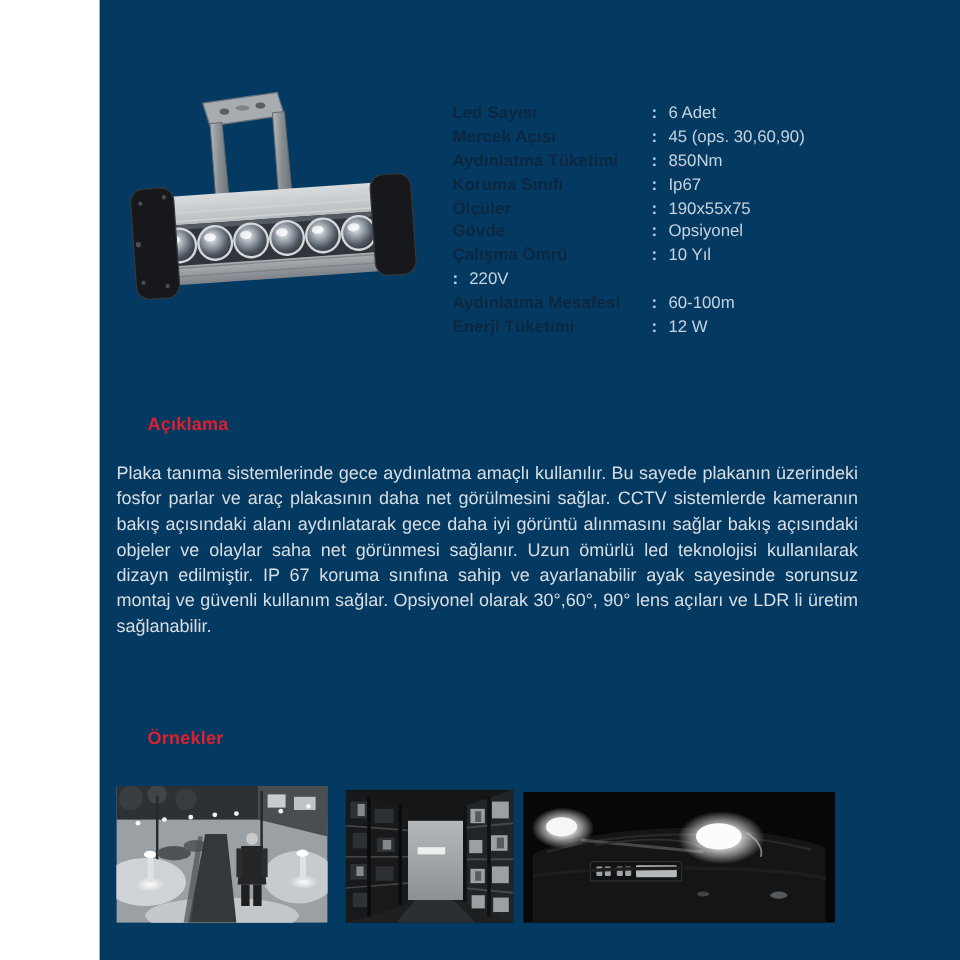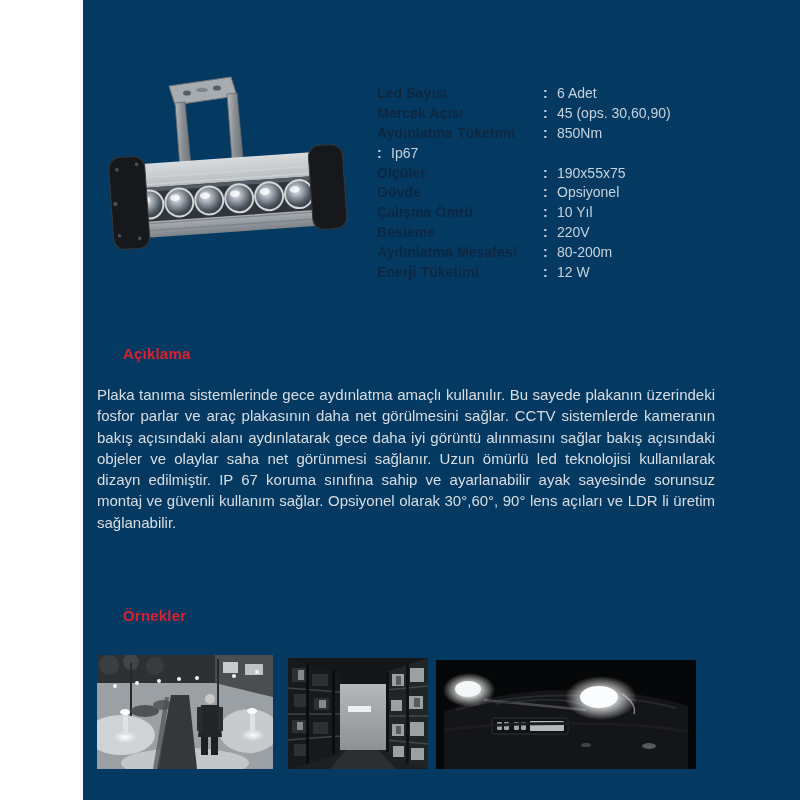--- a/index.html
+++ b/index.html
@@ -176,20 +176,21 @@
     <span class="spec-value">45 (ops. 30,60,90)</span>
   </div>
 
   <div class="spec-row">
     <span class="spec-label">Aydınlatma Tüketimi</span>
     <span class="spec-sep">:</span>
     <span class="spec-value">850Nm</span>
   </div>
 
   <div class="spec-row">
+    <span class="spec-label">Koruma Sınıfı</span>
     <span class="spec-sep">:</span>
     <span class="spec-value">Ip67</span>
   </div>
 
   <div class="spec-row">
     <span class="spec-label">Ölçüler</span>
     <span class="spec-sep">:</span>
     <span class="spec-value">190x55x75</span>
   </div>
 
@@ -199,29 +200,28 @@
     <span class="spec-value">Opsiyonel</span>
   </div>
 
   <div class="spec-row">
     <span class="spec-label">Çalışma Ömrü</span>
     <span class="spec-sep">:</span>
     <span class="spec-value">10 Yıl</span>
   </div>
 
   <div class="spec-row">
-    <span class="spec-label">Besleme</span>
     <span class="spec-sep">:</span>
     <span class="spec-value">220V</span>
   </div>
 
   <div class="spec-row">
     <span class="spec-label">Aydınlatma Mesafesi</span>
     <span class="spec-sep">:</span>
-    <span class="spec-value">80-200m</span>
+    <span class="spec-value">60-100m</span>
   </div>
 
   <div class="spec-row">
     <span class="spec-label">Enerji Tüketimi</span>
     <span class="spec-sep">:</span>
     <span class="spec-value">12 W</span>
   </div>
 </div>
 
   <div class="section-heading heading-desc">Açıklama</div>

